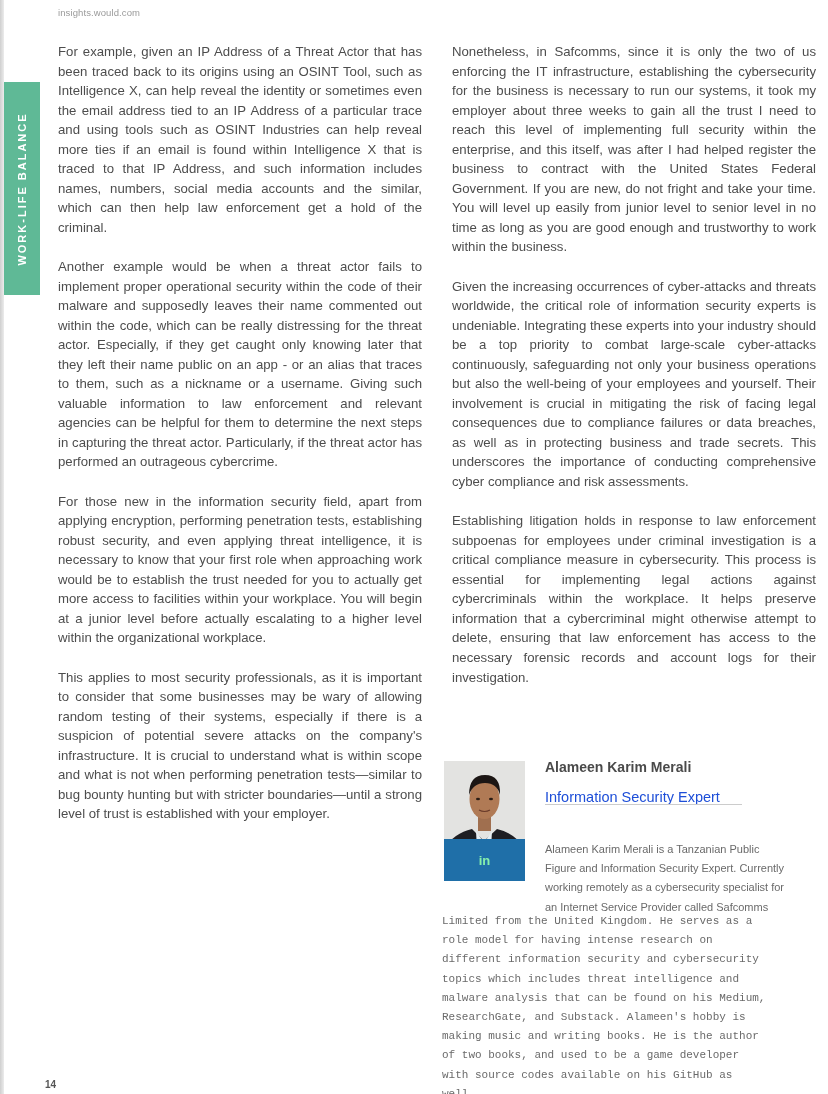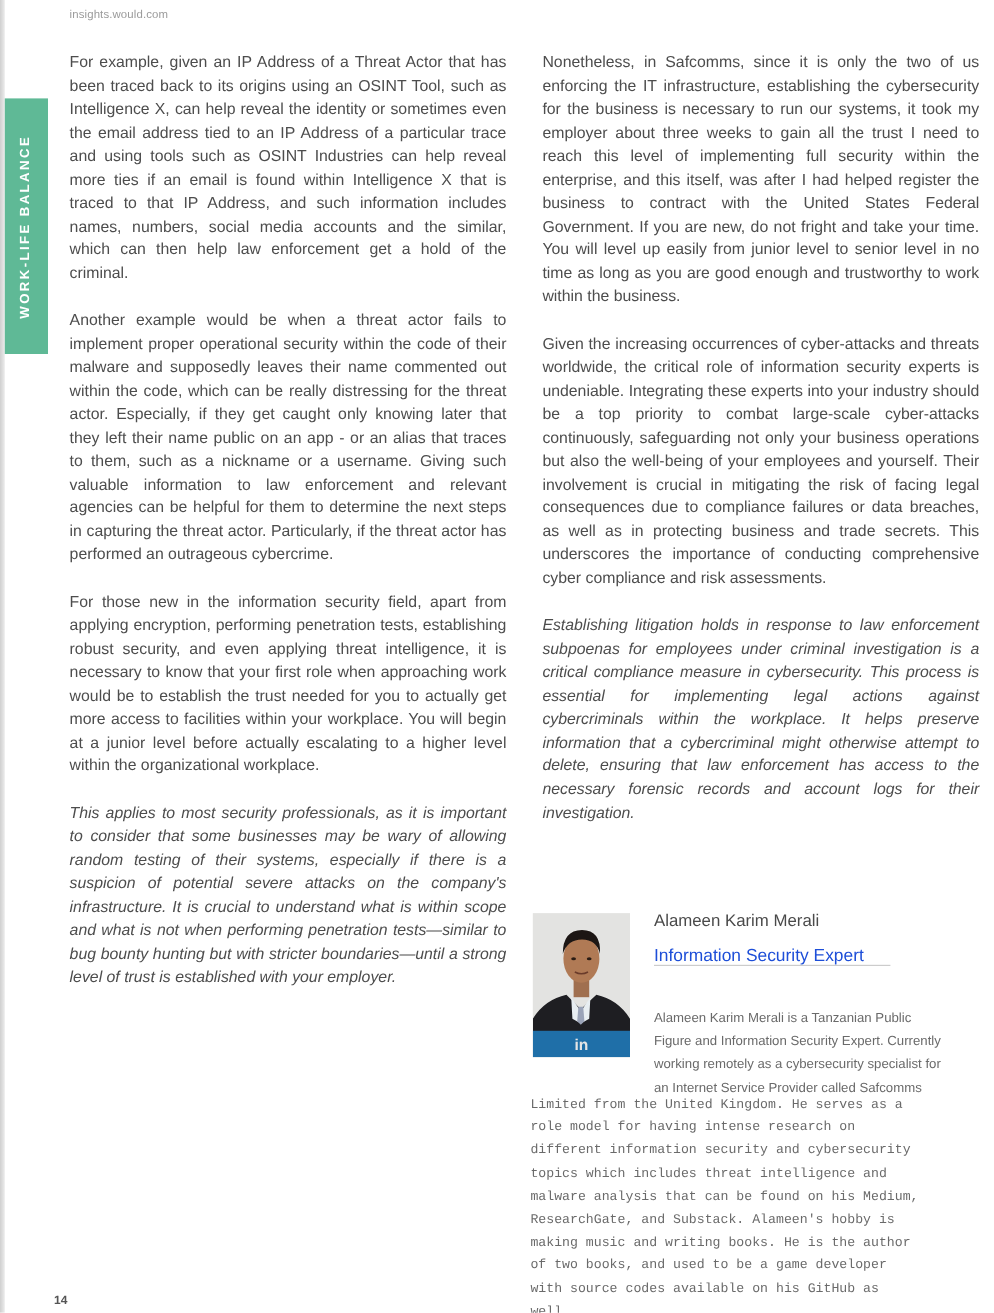--- a/index.html
+++ b/index.html
@@ -27,39 +27,39 @@
       color: #ffffff; font-weight: bold; font-size: 11px; letter-spacing: 2px;
     }
     .col {
       position: absolute; top: 42px; width: 364px;
       font-size: 13.2px; line-height: 19.55px; text-align: justify;
       color: #4d4d4d;
     }
     .col.left { left: 58px; }
     .col.right { left: 452px; }
     .col p { margin: 0 0 19.55px 0; }
-    .col p:last-child { margin-bottom: 0; font-style: italic; }
+    .col p:last-child { margin-bottom: 0; }
 
     .author {
       position: absolute; left: 442px; top: 757px; width: 366px;
     }
     .photo {
       position: absolute; left: 2px; top: 4px; width: 81px; height: 120px;
       background: #e4e4e2; overflow: hidden;
     }
     .photo svg { display: block; }
     .linkedin {
-      position: absolute; left: 0; bottom: 0; width: 81px; height: 22px;
-      background: #1f6fa8; color: #e5e5e5;
+      position: absolute; left: 0; bottom: 0; width: 81px; height: 42px;
+      background: #1f6fa8; color: #86efac;
       display: flex; align-items: center; justify-content: center;
       font-weight: bold; font-size: 13px; text-decoration: none;
     }
     .author-name {
       position: absolute; left: 103px; top: 2px;
-      font-weight: normal; font-size: 14px; color: #4a4a4a;
+      font-weight: bold; font-size: 14px; color: #4a4a4a;
     }
     .author-title {
       position: absolute; left: 103px; top: 32px;
       font-size: 14.5px; color: #1d4ed8;
     }
     .author-divider {
       position: absolute; left: 103px; top: 47px; width: 197px; height: 1px;
       background: #cccccc;
     }
     .bio-top {

